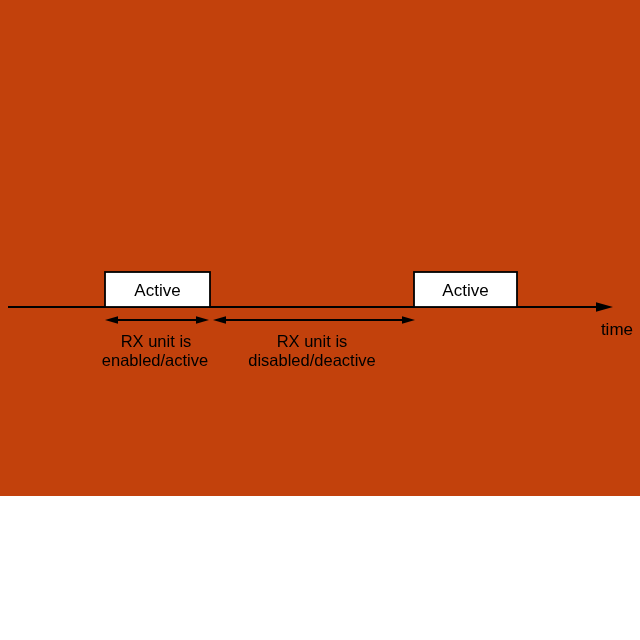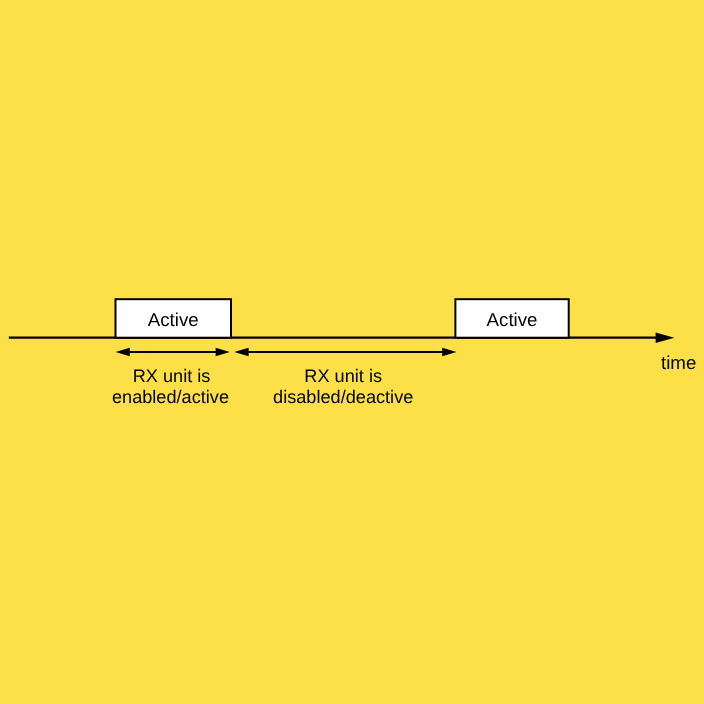--- a/index.html
+++ b/index.html
@@ -3,22 +3,22 @@
 <meta charset="utf-8">
 <style>
   html, body {
     margin: 0;
     padding: 0;
     background: #ffffff;
   }
   .canvas {
     position: relative;
     width: 640px;
-    height: 640px;
-    background: #fde047;
+    height: 496px;
+    background: #c2410c;
     overflow: hidden;
   }
   svg {
     display: block;
   }
   .ink-line {
     stroke: #000000;
     stroke-width: 2;
     fill: none;
   }

